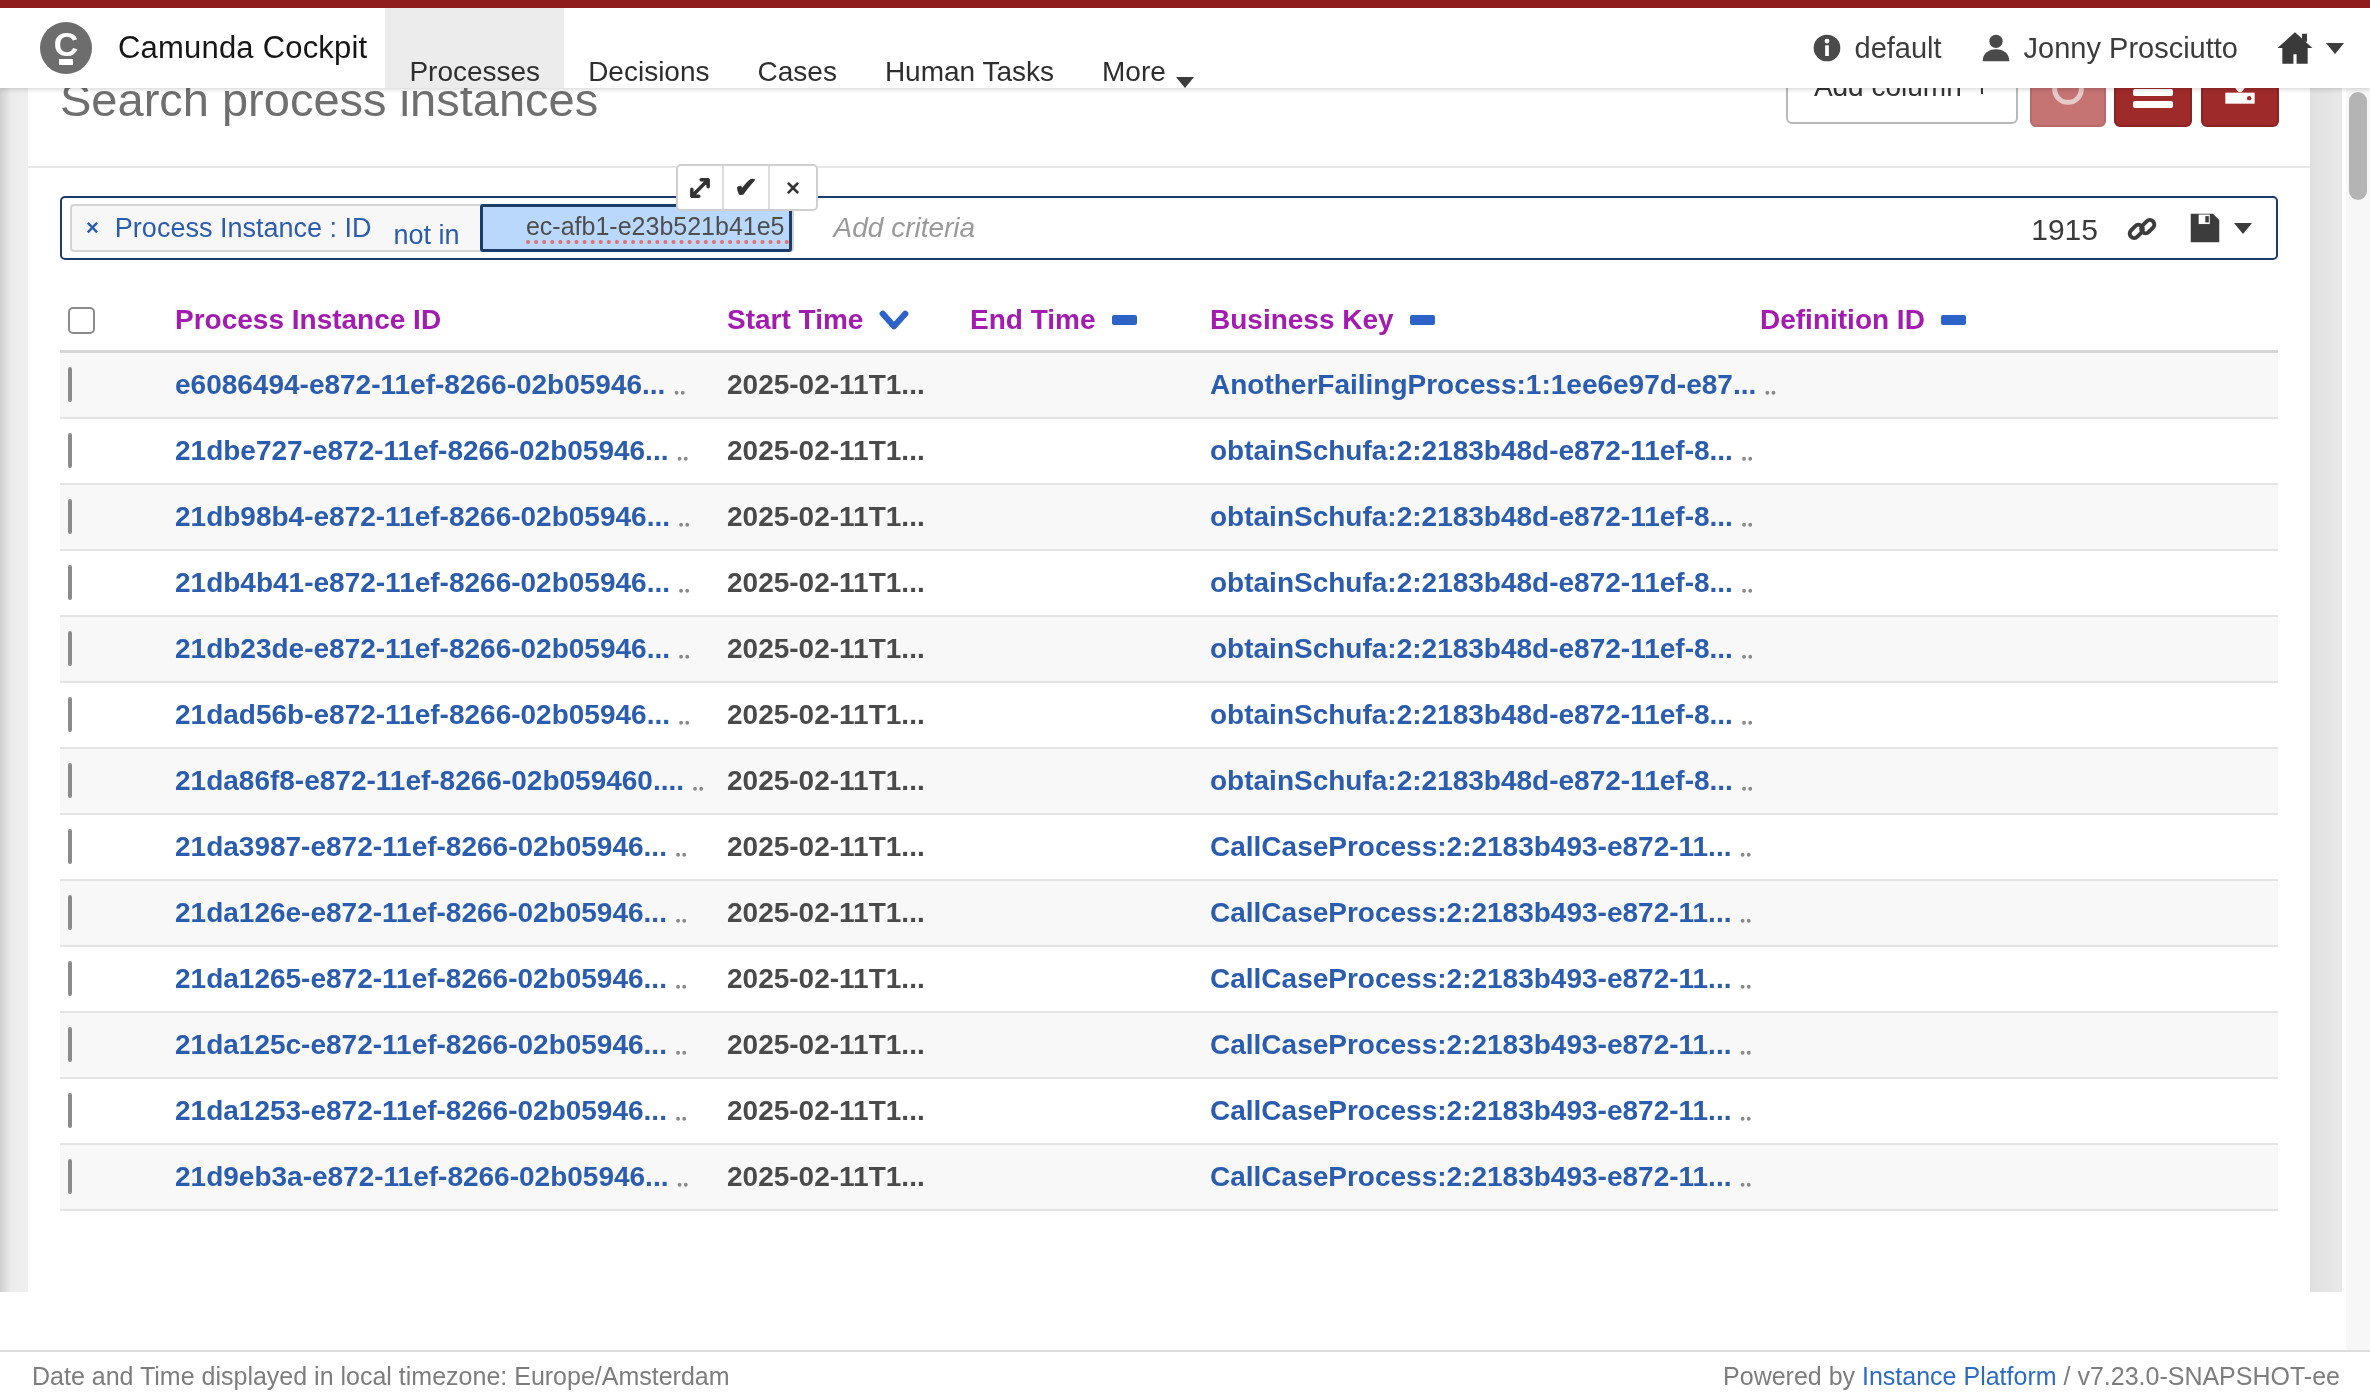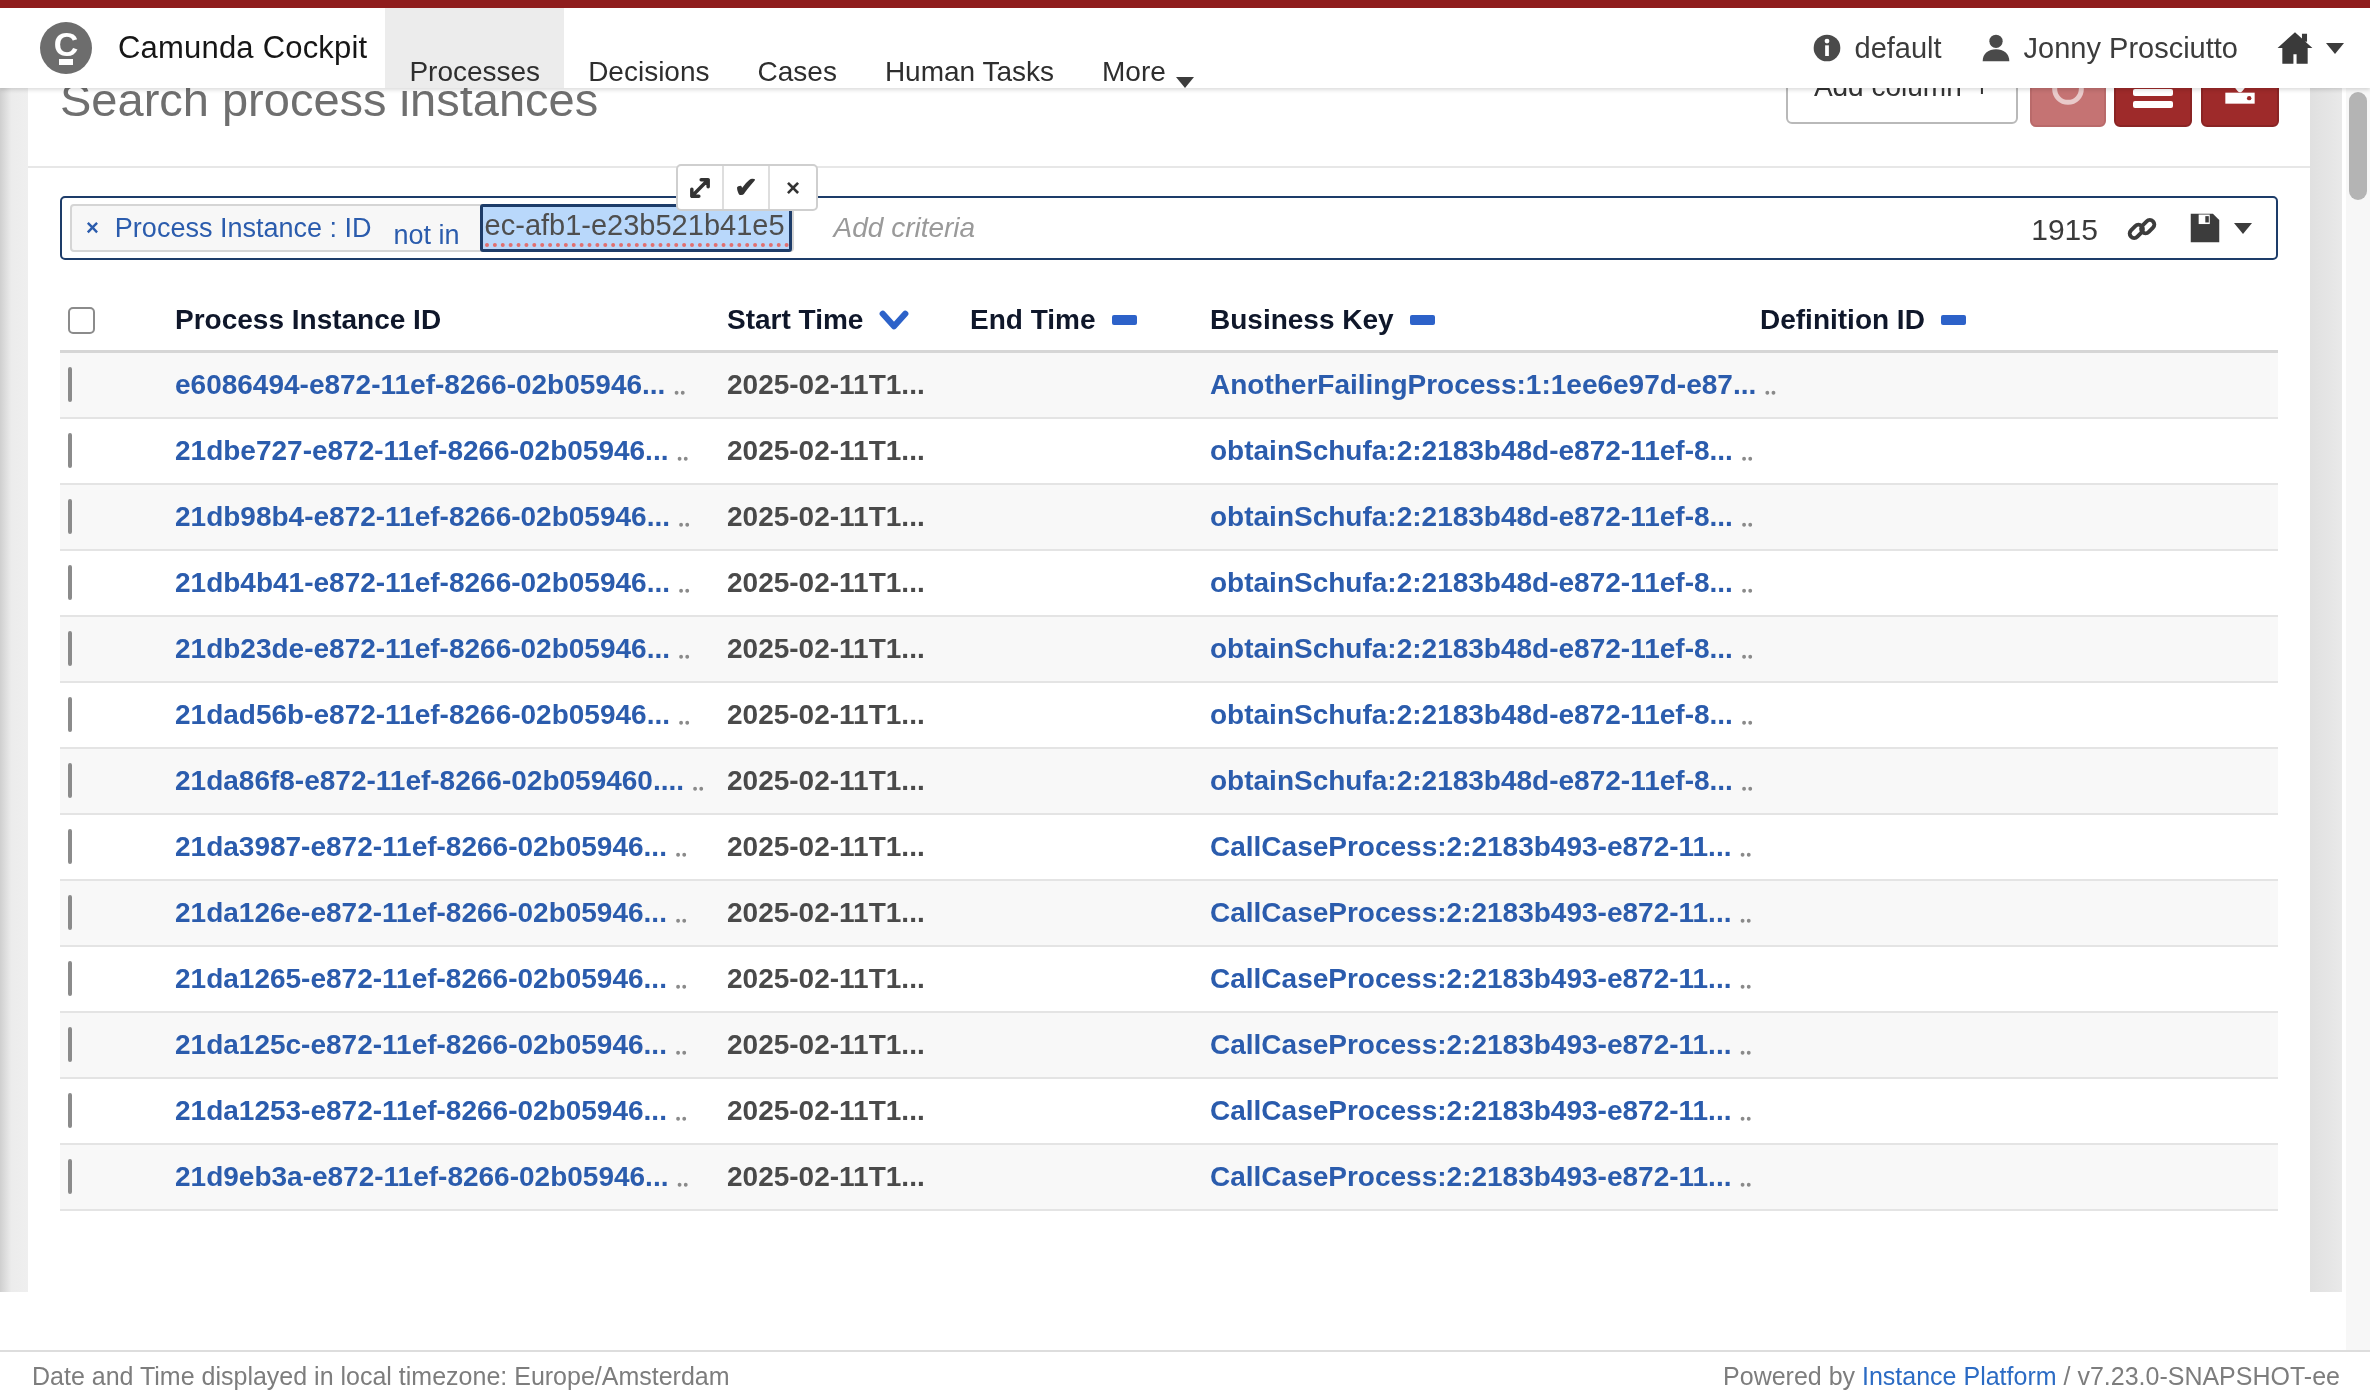--- a/index.html
+++ b/index.html
@@ -49,32 +49,32 @@
   
   .filterbox { position:absolute; left:60px; top:196px; width:2218px; height:64px; background:#fff;
     border:2px solid #1d3c69; border-radius:5px; z-index:4; display:flex; align-items:center; padding:0 24px 0 8px; }
   .pill { display:flex; align-items:center; height:48px; background:#f7f7f7; border:2px solid #d5d5d5;
     border-radius:4px; padding:0 0 0 14px; }
   .pill .rm { color:#2b5cad; font-size:22px; font-weight:700; margin-right:16px; cursor:pointer; }
   .pill .lbl { color:#2b5cad; font-size:27px; white-space:nowrap; cursor:pointer; }
   .pill .op { color:#2b5cad; font-size:27px; margin:14px 18px 0 22px; white-space:nowrap; cursor:pointer; }
   .pill-input { width:312px; height:48px; margin:0 0 0 2px; border:3px solid #1d3c69; border-radius:3px;
     background:#b9d8fb; overflow:hidden; display:flex; align-items:center; justify-content:flex-end; }
-  .pill-input .val { font-size:29px; color:#4e4e4e; white-space:nowrap; padding-right:4px;
+  .pill-input .val { font-size:25px; color:#4e4e4e; white-space:nowrap; padding-right:4px;
     border-bottom:4px dotted #e07070; line-height:1.15; }
   .add-criteria { font-size:28px; font-style:italic; color:#9a9a9a; margin-left:40px; white-space:nowrap; }
   .filter-right { margin-left:auto; display:flex; align-items:flex-end; gap:26px; }
   .match-count { font-size:30px; color:#3a3a3a; }
   .icon-btn { display:flex; align-items:center; cursor:pointer; }
 
   
   .tbl { position:absolute; left:60px; top:290px; width:2218px; z-index:1; }
   .thead { display:grid; grid-template-columns:115px 552px 243px 240px 550px 1fr; align-items:center;
     height:63px; border-bottom:3px solid #d6d6d6; }
-  .th { font-size:28px; font-weight:700; color:#0f172a; display:flex; align-items:center; gap:16px; white-space:nowrap; }
+  .th { font-size:28px; font-weight:700; color:#a21caf; display:flex; align-items:center; gap:16px; white-space:nowrap; }
   .dash { width:25px; height:10px; background:#2d62c9; border-radius:2px; display:inline-block; cursor:pointer; }
   .trow { display:grid; grid-template-columns:115px 552px 243px 240px 550px 1fr; align-items:center;
     height:66px; border-bottom:2px solid #e4e4e4;font-weight:bold; }
   .trow:nth-child(odd) { background:#f8f8f8; }
   .cell { font-size:28px; white-space:nowrap; overflow:visible; }
   .cell a { color:#2b5cad; text-decoration:none; cursor:pointer; }
   .cell.time { color:#4a4a4a; }
   .trunc { color:#8a8a8a; font-size:23px; margin-left:8px; letter-spacing:1px; cursor:pointer; }
   .cb { width:27px; height:27px; border:2px solid #8b8b8b; border-radius:5px; background:#fff; margin-left:8px; cursor:pointer; }
 

